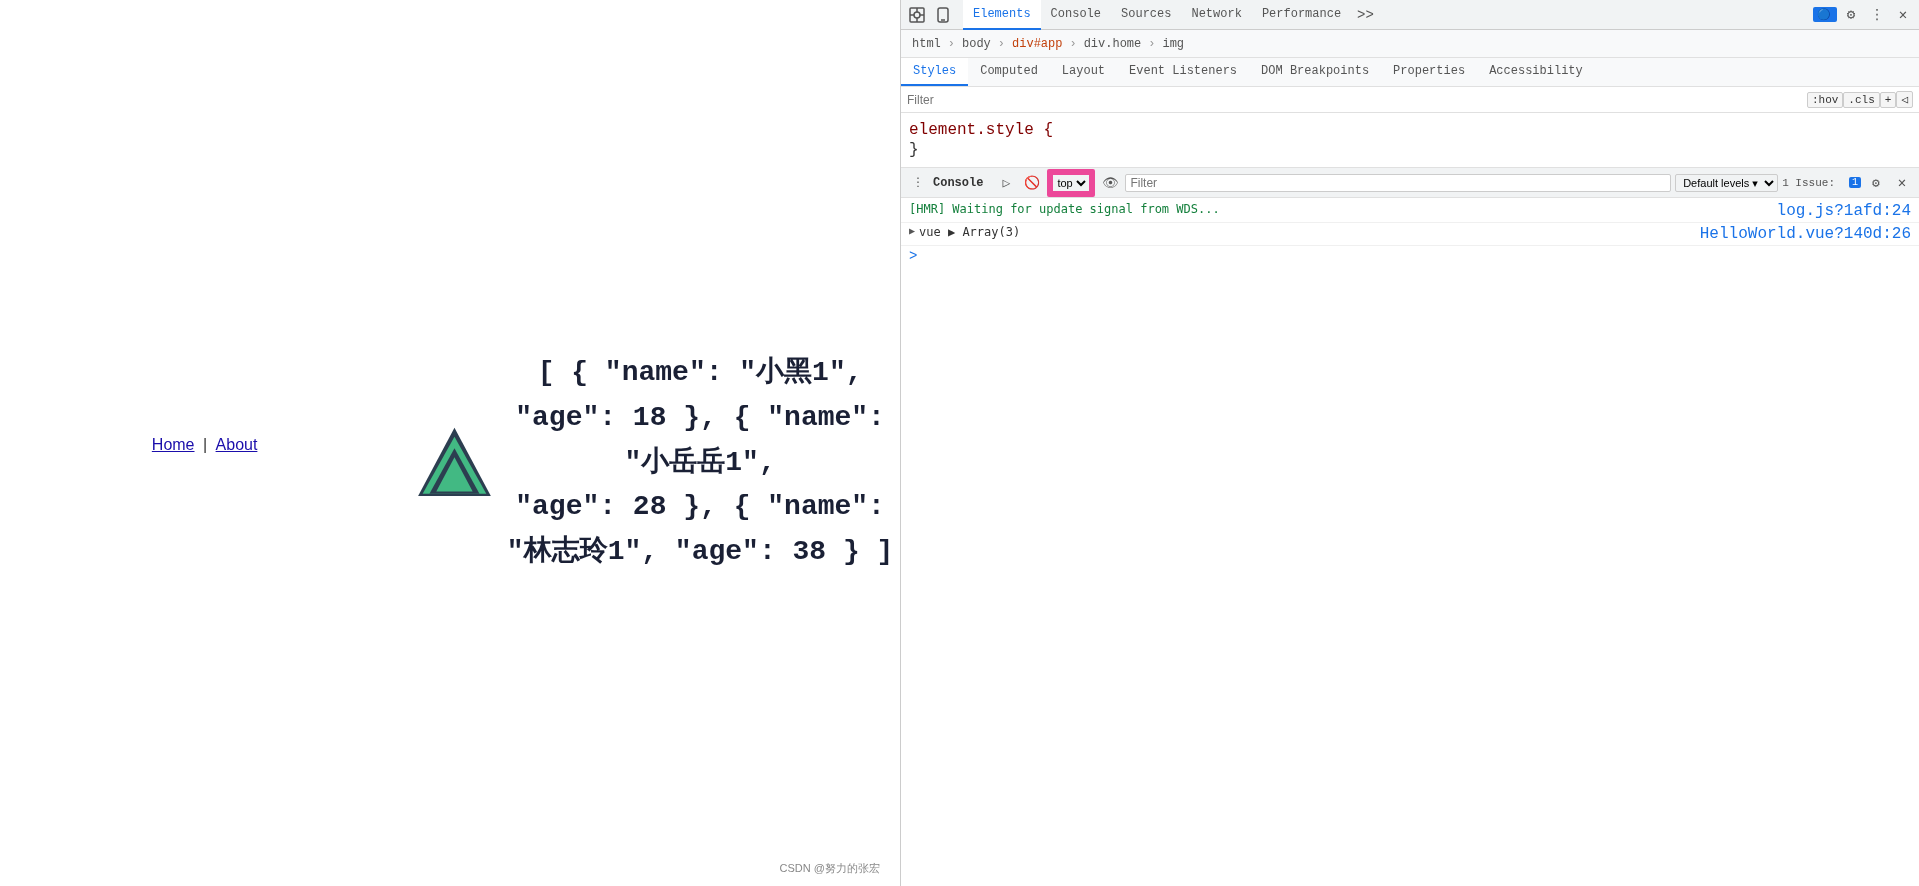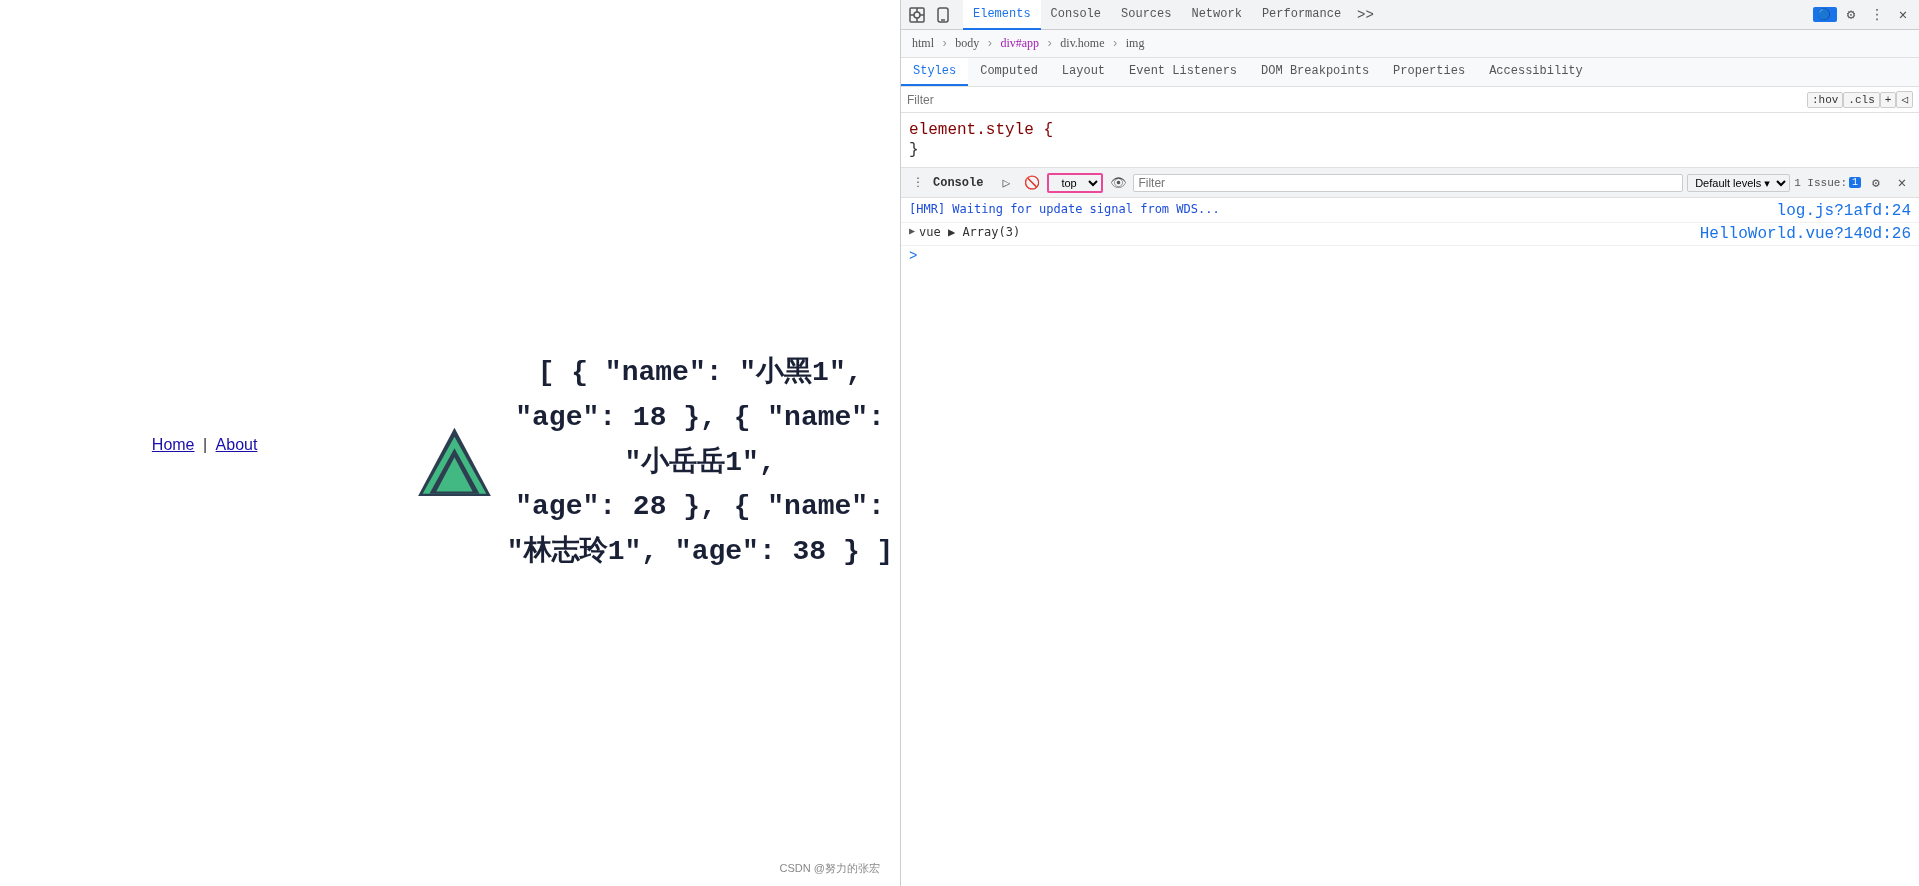--- a/index.html
+++ b/index.html
@@ -149,23 +149,22 @@
       flex-shrink: 0;
       gap: 4px;
       font-size: 12px;
     }
 
     .breadcrumb-item {
       color: #555;
       cursor: pointer;
       padding: 1px 3px;
       border-radius: 2px;
-      font-family: Liberation Serif, serif;
-    }
-    .breadcrumb-item.active { color: #a21caf; }
+    }
+    .breadcrumb-item.active { color: #c2410c; }
 
     
     .panel-tabs {
       display: flex;
       border-bottom: 1px solid #e0e0e0;
       background: #f8f9fa;
       flex-shrink: 0;
     }
 
     .panel-tab {
@@ -259,24 +258,24 @@
       align-items: center;
       justify-content: center;
       cursor: pointer;
       border-radius: 3px;
       font-size: 13px;
       color: #555;
     }
 
     .console-top-select {
       background: #f1f3f4;
-      border: 2px solid #ec4899;
+      border: 6px solid #ec4899;
       border-radius: 2px;
       font-size: 11px;
-      padding: 1px 8px;
+      padding: 1px 0;
       cursor: pointer;
     }
 
     .console-filter-input {
       flex: 1;
       background: #fff;
       border: 1px solid #ccc;
       border-radius: 2px;
       font-size: 12px;
       padding: 1px 4px;
@@ -288,21 +287,21 @@
       border: 1px solid #ccc;
       border-radius: 2px;
       font-size: 11px;
       padding: 1px 3px;
       cursor: pointer;
     }
 
     .console-issue-badge {
       display: flex;
       align-items: center;
-      gap: 2px;
+      gap: 14px;
       font-size: 11px;
       color: #555;
     }
 
     .issue-icon {
       background: #1a73e8;
       color: #fff;
       border-radius: 2px;
       padding: 0 3px;
       font-size: 10px;
@@ -345,21 +344,21 @@
       display: flex;
       align-items: flex-start;
       padding: 2px 8px;
       border-bottom: 1px solid #f0f0f0;
       min-height: 20px;
       font-size: 12px;
     }
 
     .console-message-text {
       flex: 1;
-      color: #1d4ed8;
+      color: #15803d;
       font-family: 'Consolas', monospace;
     }
 
     .console-message-link {
       color: #1a73e8;
       cursor: pointer;
       font-size: 16px;
       margin-left: 8px;
       white-space: nowrap;
     }

